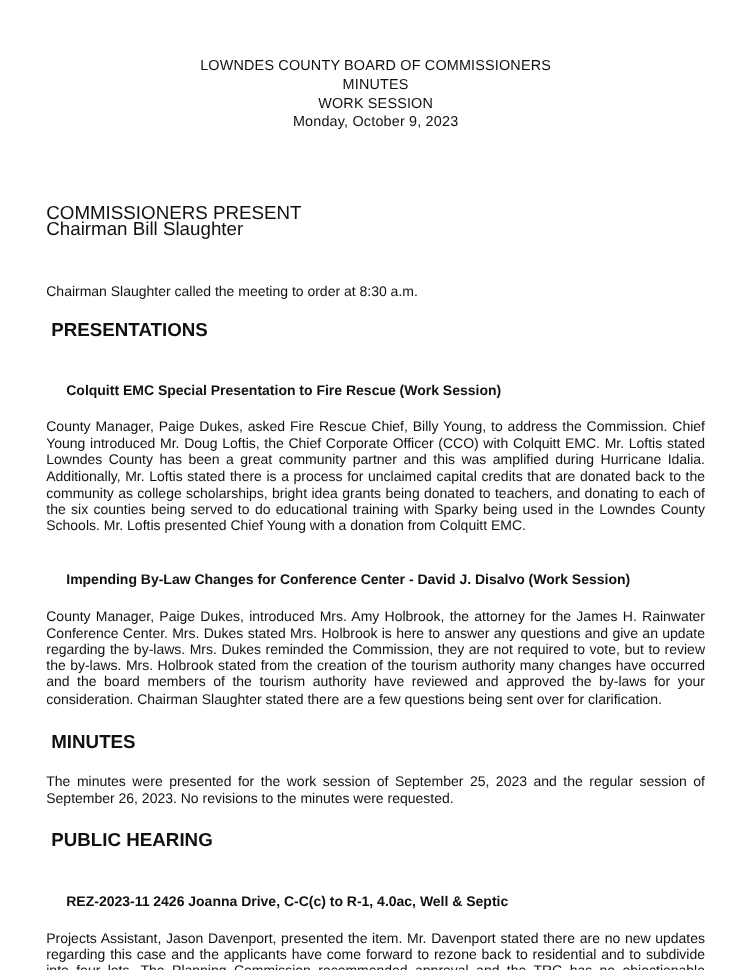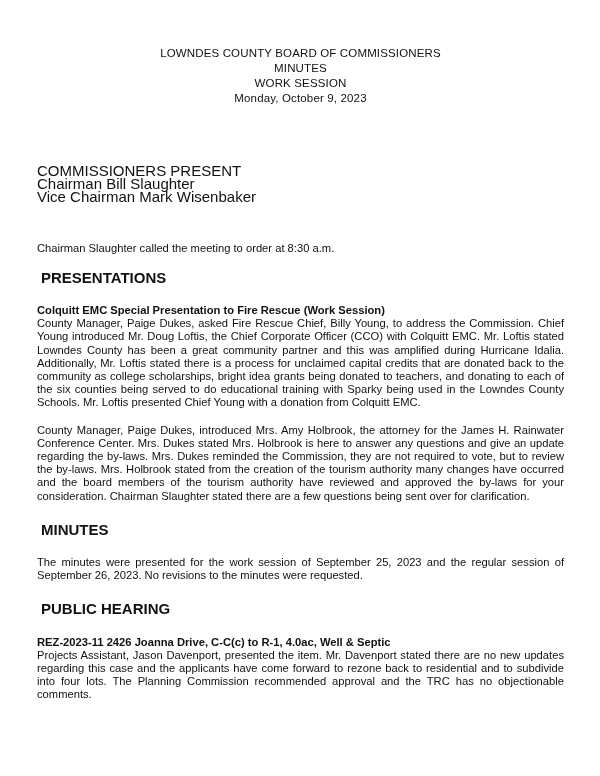--- a/index.html
+++ b/index.html
@@ -63,21 +63,21 @@
     font-size: 15px;
     line-height: 13.2px;
     font-weight: bold;
     margin: 4px;
     text-align: left;
   }
   .item-head {
     font-size: 11.2px;
     line-height: 13.2px;
     font-weight: bold;
-    margin: 0;
+    margin: 16px;
     text-align: left;
   }
   b.inline-bold {
     font-weight: normal;
   }
 
   
   .sp-roster-top { height: 58px; }
   .sp-12 { height: 12px; }
   .sp-14 { height: 14px; }
@@ -95,40 +95,40 @@
       <div class="line">LOWNDES COUNTY BOARD OF COMMISSIONERS</div>
       <div class="line">MINUTES</div>
       <div class="line">WORK SESSION</div>
       <div class="line">Monday, October 9, 2023</div>
     </div>
 
     <div class="sp-roster-top"></div>
 
     <div class="roster">COMMISSIONERS PRESENT</div>
     <div class="roster">Chairman Bill Slaughter</div>
-    <div class="roster">Vice Chairman Mark Wisenbaker</div>
 
     <div class="sp-20"></div>
 
 
     <div class="sp-18"></div>
 
     <div class="para left">Chairman Slaughter called the meeting to order at 8:30 a.m.</div>
 
     <div class="sp-12"></div>
 
     <div class="section-head">PRESENTATIONS</div>
 
     <div class="sp-16"></div>
 
     <div class="item-head">Colquitt EMC Special Presentation to Fire Rescue (Work Session)</div>
     <p class="para"><span>County Manager, Paige Dukes, asked Fire Rescue Chief, Billy Young, to address the Commission. Chief Young introduced Mr. Doug Loftis, the Chief Corporate Officer (CCO) with Colquitt EMC.  Mr. Loftis stated Lowndes County has been a great community partner and this was amplified during Hurricane Idalia.  Additionally, Mr. Loftis stated there is a process for unclaimed capital credits that are donated back to the community as college scholarships, bright idea grants being donated to teachers, and donating to each of the six counties being served to do educational training with Sparky being used in the Lowndes County Schools.  </span><b class="inline-bold">Mr. Loftis presented Chief Young with a donation from Colquitt EMC.</b></p>
 
     <div class="sp-14"></div>
 
+    <div class="item-head">Impending By-Law Changes for Conference Center - David J. Disalvo (Work Session)</div>
     <p class="para">County Manager, Paige Dukes, introduced Mrs. Amy Holbrook, the attorney for the James H. Rainwater Conference Center.  Mrs. Dukes stated Mrs. Holbrook is here to answer any questions and give an update regarding the by-laws.  Mrs. Dukes reminded the Commission, they are not required to vote, but to review the by-laws.  Mrs. Holbrook stated from the creation of the tourism authority many changes have occurred and the board members of the tourism authority have reviewed and approved the by-laws for your consideration.  Chairman Slaughter stated there are a few questions being sent over for clarification.</p>
 
     <div class="sp-16"></div>
 
     <div class="section-head">MINUTES</div>
 
     <div class="sp-16"></div>
 
     <p class="para">The minutes were presented for the work session of September 25, 2023 and the regular session of September 26, 2023.  No revisions to the minutes were requested.</p>
 

